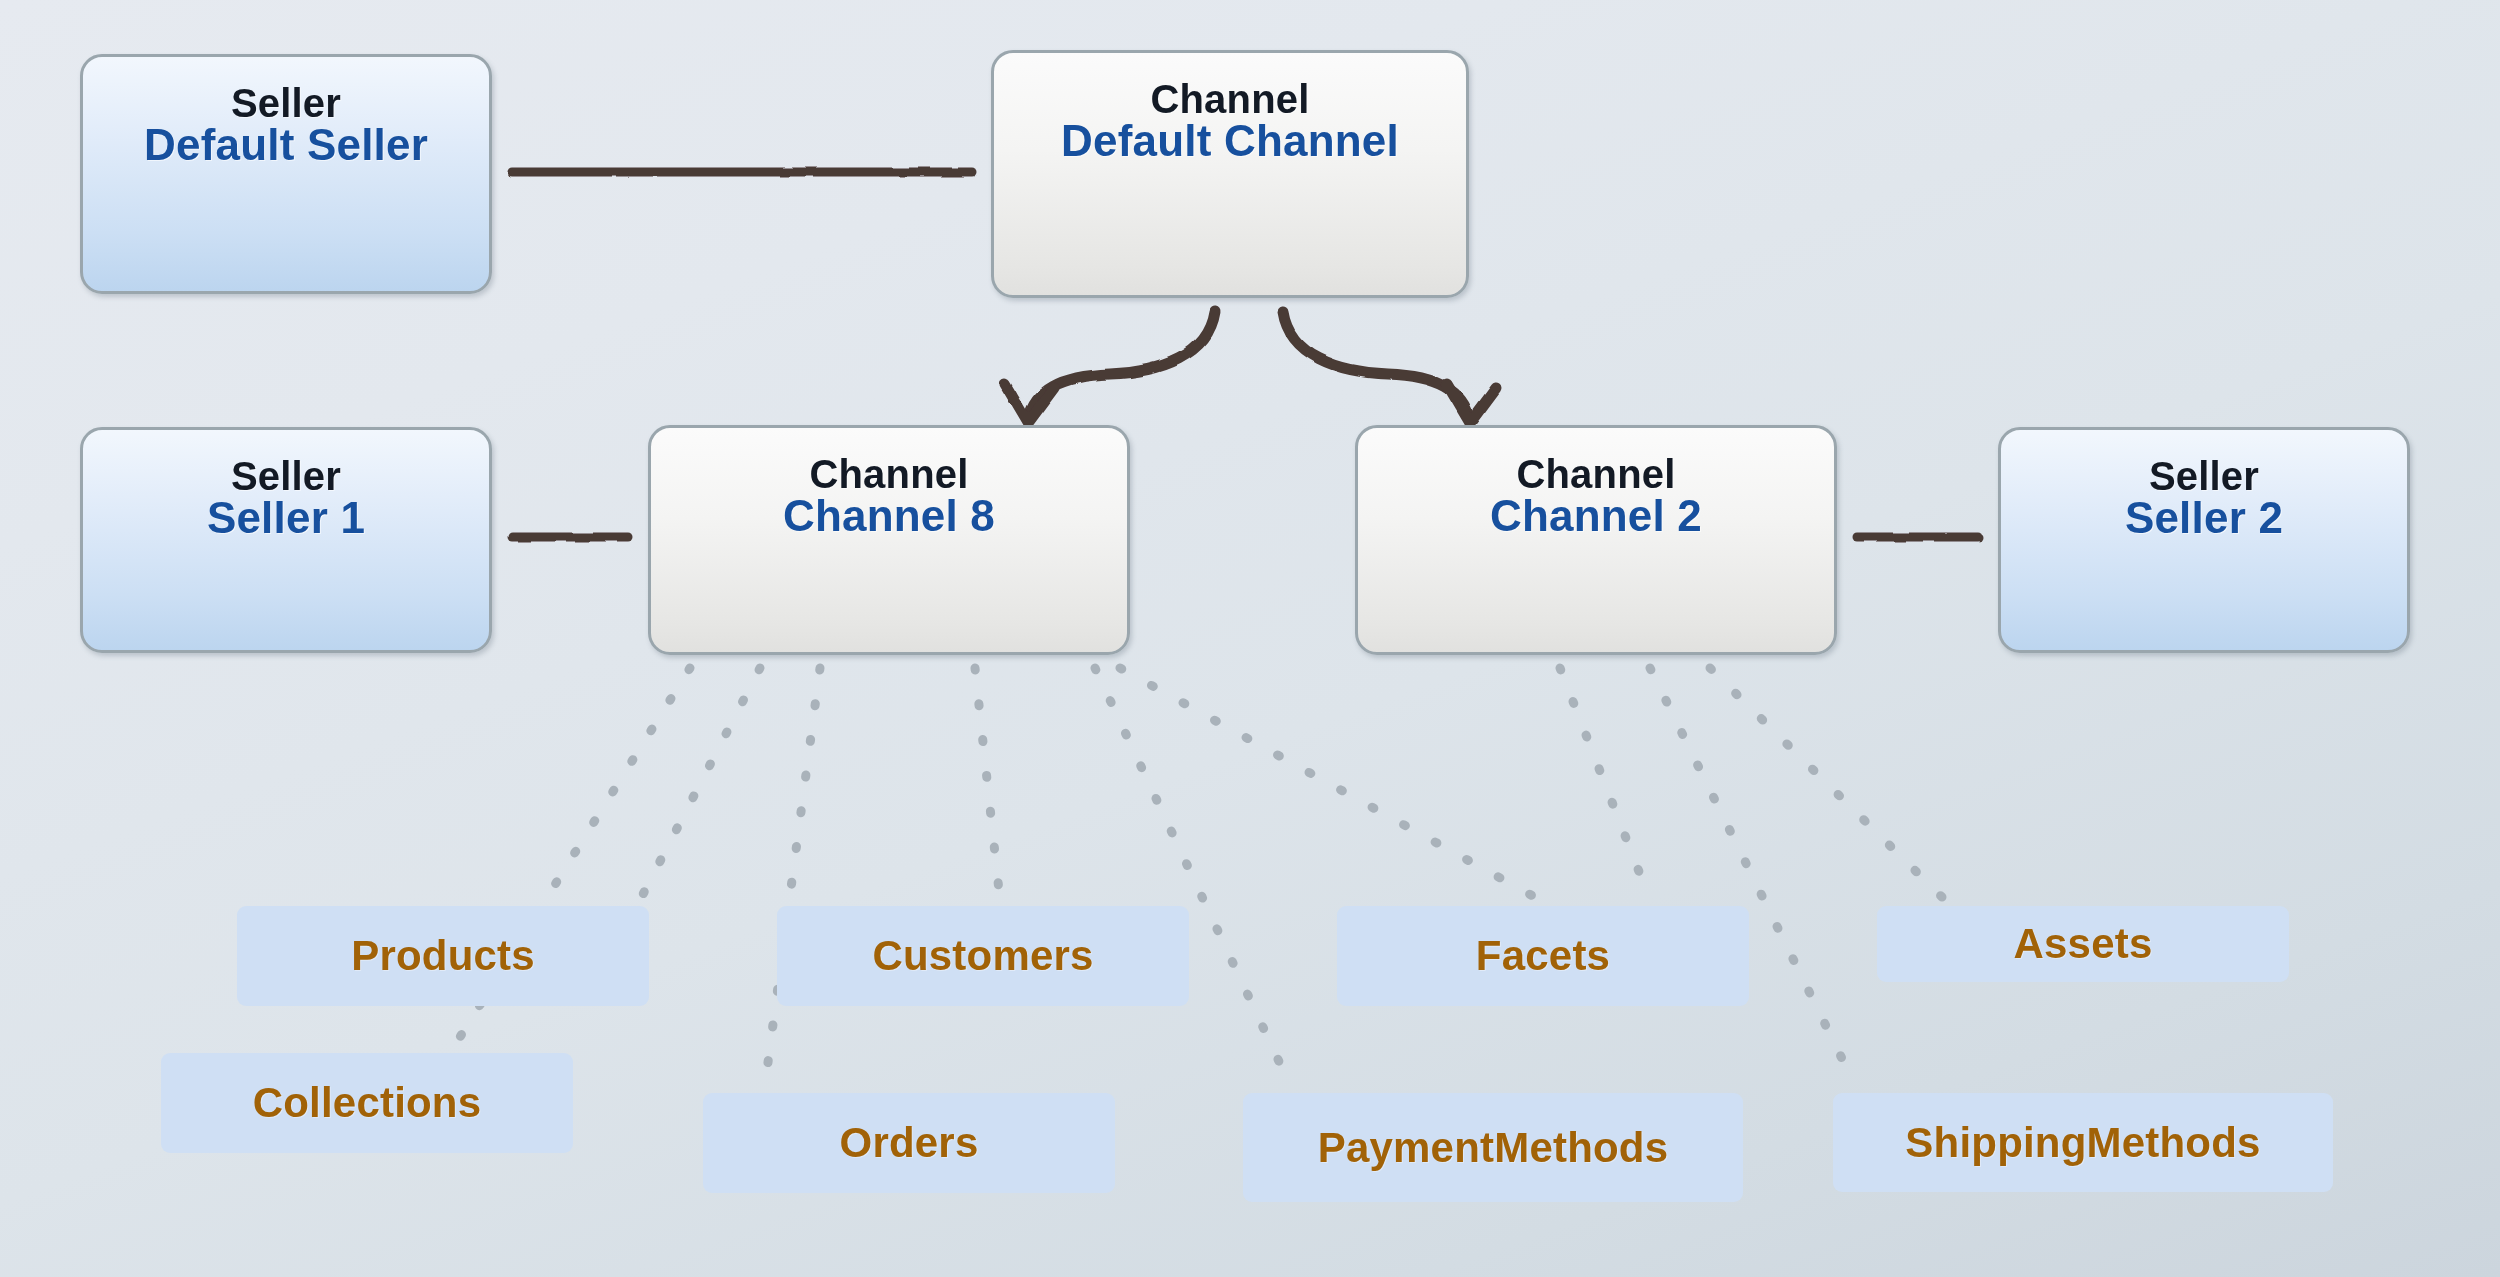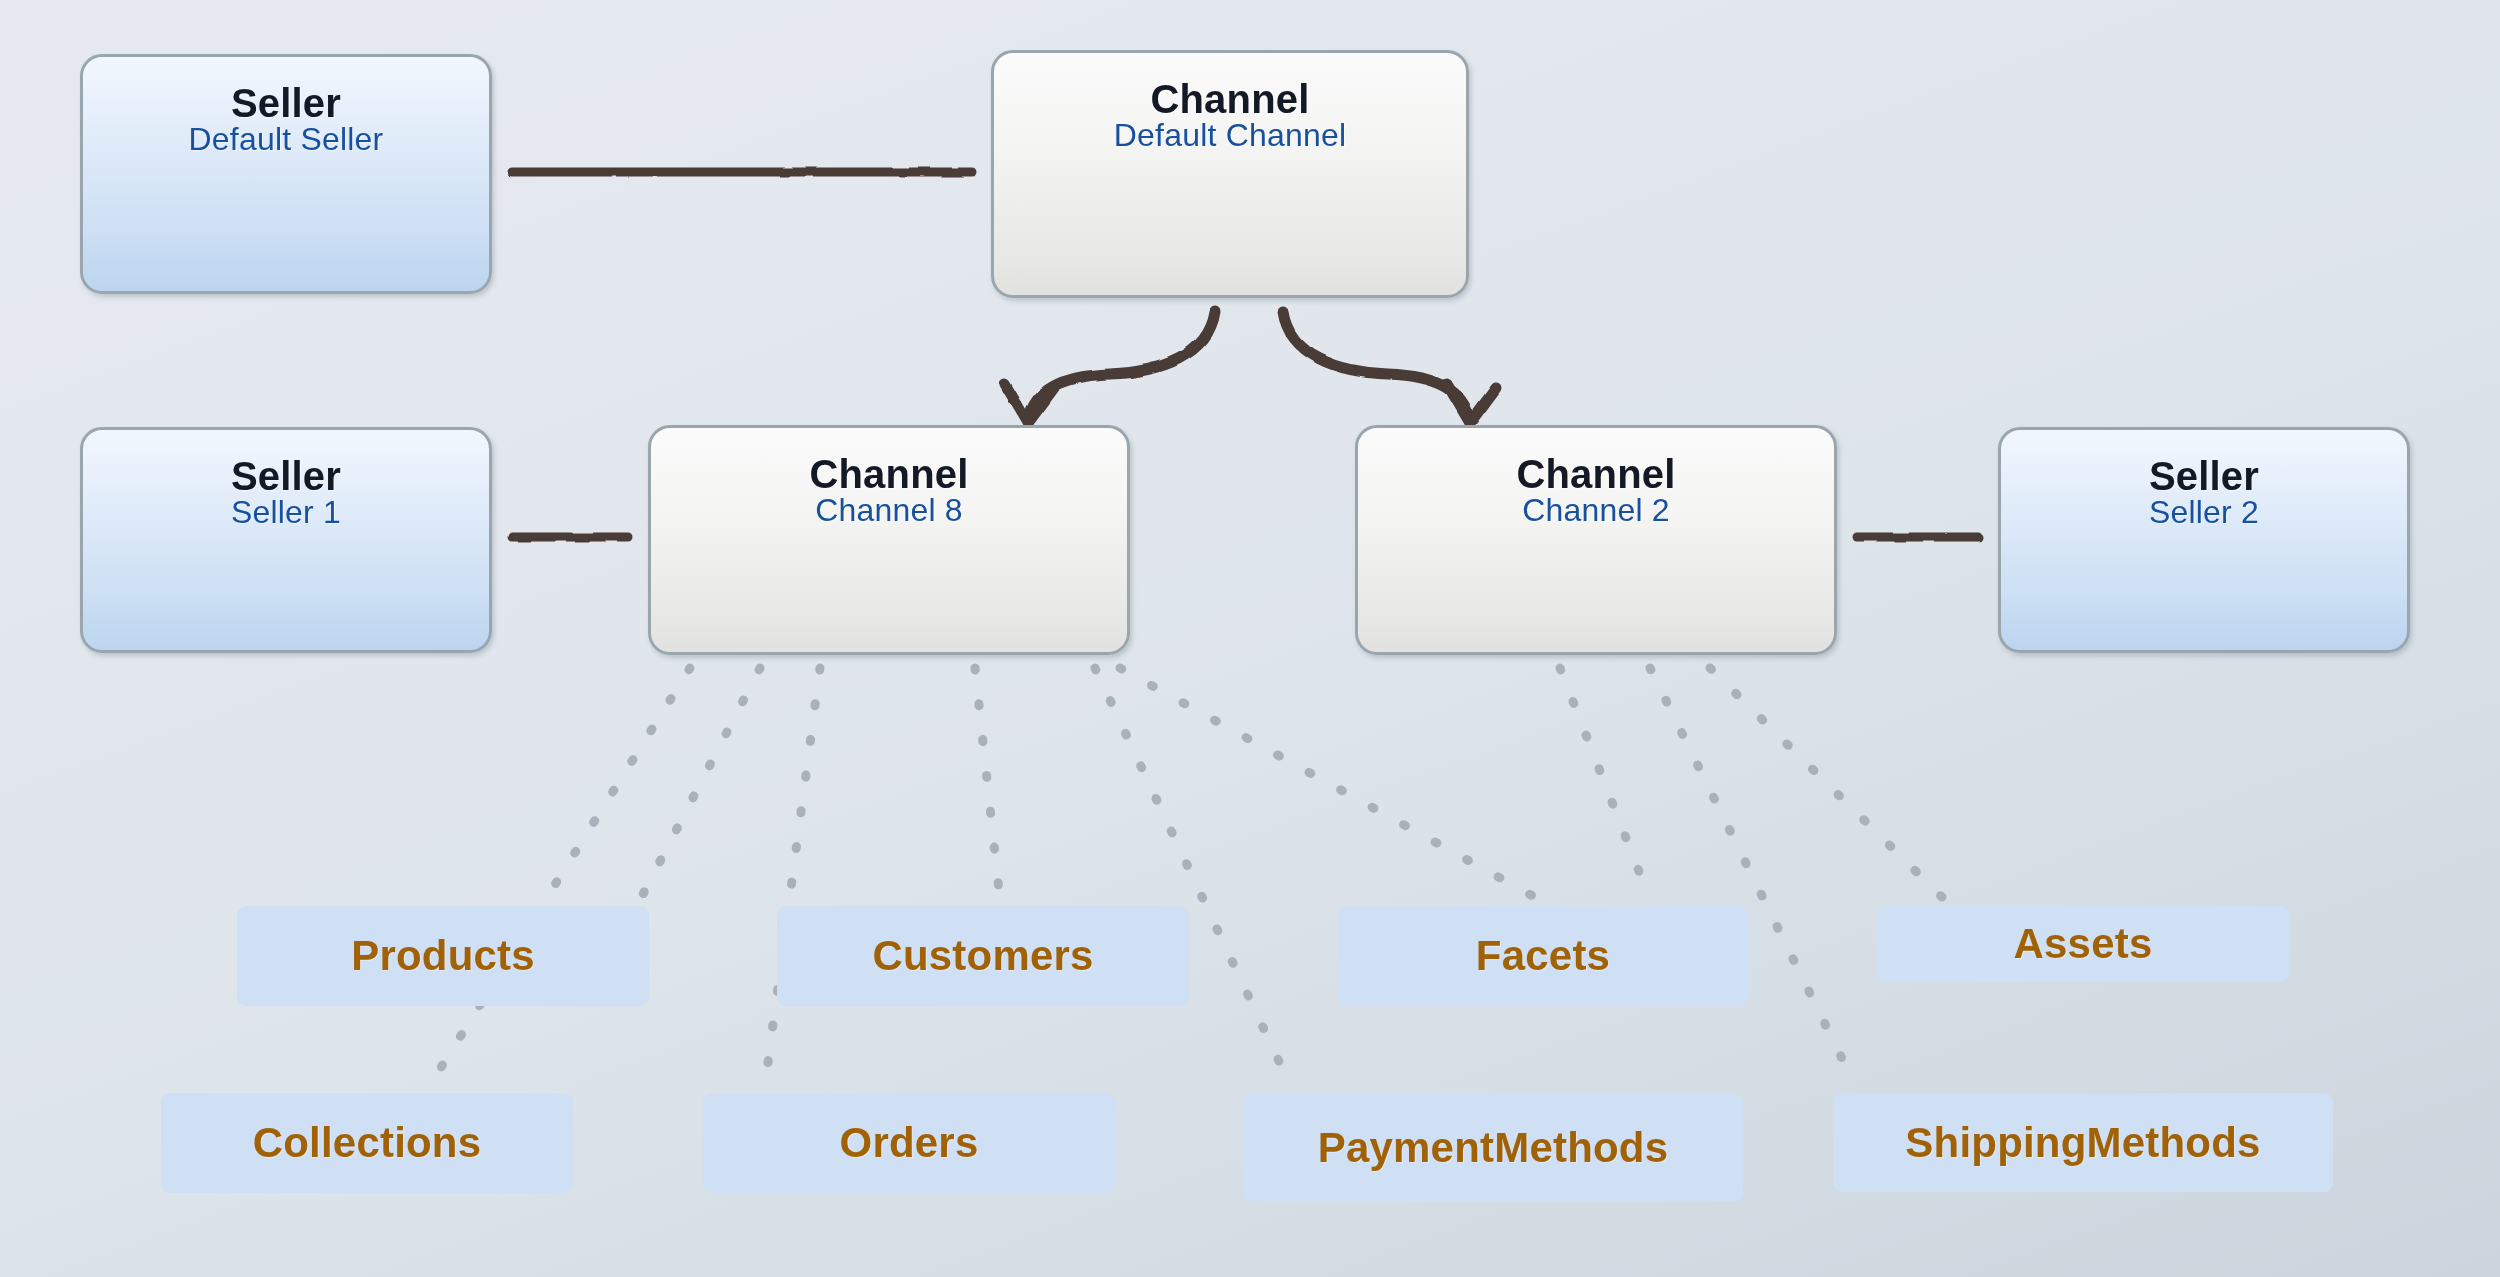--- a/index.html
+++ b/index.html
@@ -43,22 +43,22 @@
   }
   .card-type {
     font-size: 40px;
     font-weight: bold;
     color: #131a25;
     text-shadow: 1px 1px 0 rgba(255,255,255,0.55);
     letter-spacing: .2px;
     line-height: 1;
   }
   .card-name {
-    font-size: 32px;
-    font-weight: normal;
+    font-size: 44px;
+    font-weight: bold;
     color: #17509e;
     text-shadow: 1px 1px 0 rgba(255,255,255,0.6);
     letter-spacing: .2px;
     line-height: 1;
   }
   
   .chip {
     position: absolute;
     box-sizing: border-box;
     background: #cfdff4;
@@ -147,21 +147,21 @@
       </div>
       <div class="chip" style="left: 777px; top: 906px; width: 412px; height: 100px;">
         <span class="chip-label">Customers</span>
       </div>
       <div class="chip" style="left: 1337px; top: 906px; width: 412px; height: 100px;">
         <span class="chip-label">Facets</span>
       </div>
       <div class="chip" style="left: 1877px; top: 906px; width: 412px; height: 76px;">
         <span class="chip-label">Assets</span>
       </div>
-      <div class="chip" style="left: 161px; top: 1093px; width: 412px; height: 100px;">
+      <div class="chip" style="left: 161px; top: 1053px; width: 412px; height: 100px;">
         <span class="chip-label">Collections</span>
       </div>
       <div class="chip" style="left: 703px; top: 1093px; width: 412px; height: 100px;">
         <span class="chip-label">Orders</span>
       </div>
       <div class="chip" style="left: 1243px; top: 1093px; width: 500px; height: 109px;">
         <span class="chip-label">PaymentMethods</span>
       </div>
       <div class="chip" style="left: 1833px; top: 1093px; width: 500px; height: 99px;">
         <span class="chip-label">ShippingMethods</span>

